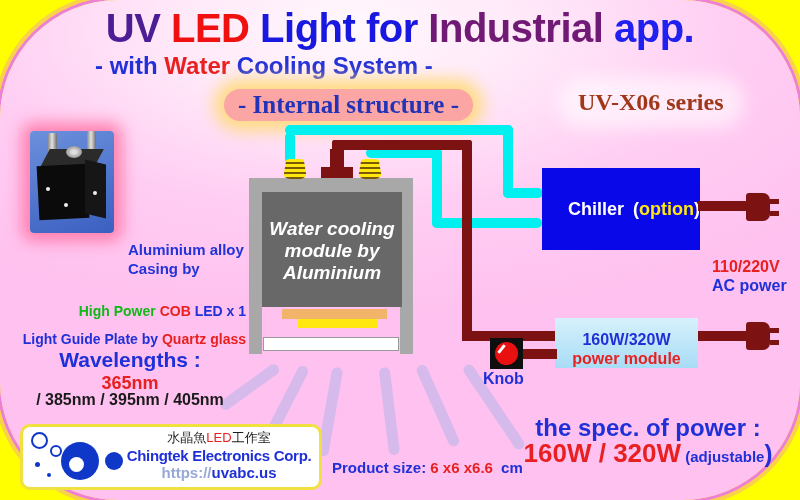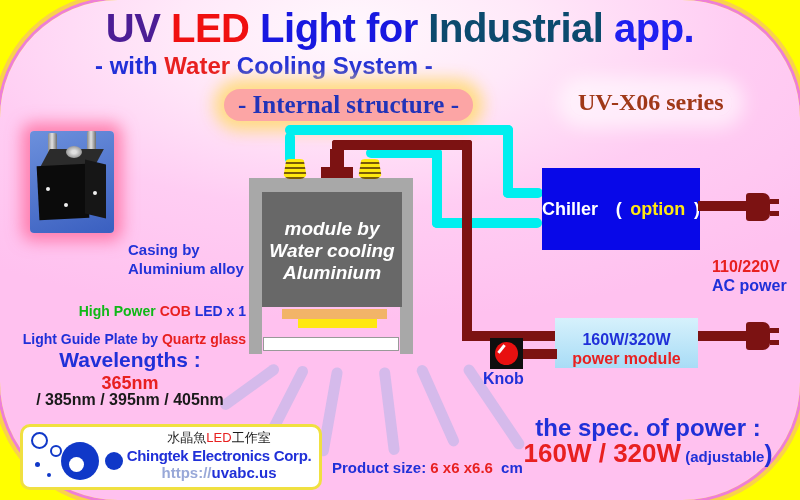--- a/index.html
+++ b/index.html
@@ -5,21 +5,21 @@
   html,body{margin:0;padding:0;background:#888;}
   #stage{position:relative;width:800px;height:500px;overflow:hidden;background:#FFFF00;
          font-family:"Liberation Sans",sans-serif;font-weight:bold;}
   .abs{position:absolute;}
   #panel{position:absolute;inset:0;border-radius:118px;
          background:radial-gradient(ellipse 78% 58% at 44% 6%, #FFF8FD 0%, #FFE9F9 28%, #FFCDF3 62%, #FFC1EF 100%);
          box-shadow:0 0 0 3px #EE7FD6, 0 0 0 7px rgba(238,127,214,.35);}
   
   .red{color:#E82020}.blue{color:#2030D8}.green{color:#10B818}.white{color:#FFFFFF}
   .yellow{color:#FFE810}.gray{color:#98A8D8}
-  .t-uv{color:#4c1d95}.t-led{color:#F01010}.t-blue{color:#1818E0}.t-ind{color:#0c4a6e}.t-app{color:#2020F0}
+  .t-uv{color:#4c1d95}.t-led{color:#F01010}.t-blue{color:#1818E0}.t-ind{color:#701a75}.t-app{color:#2020F0}
   
   #title{left:0;top:6px;width:800px;text-align:center;font-size:40px;letter-spacing:-.5px;}
   #subtitle{left:95px;top:52px;font-size:24px;color:#2230D8;}
   #badge-internal{left:224px;top:89px;padding:2px 14px;font-family:"Liberation Serif",serif;
       font-size:25px;color:#2233B8;background:#fca5a5;border-radius:16px;
       box-shadow:0 0 16px 10px rgba(255,218,120,.9);}
   #series{left:570px;top:89px;padding:0 8px;font-family:"Liberation Serif",serif;font-size:24px;color:#A03818;
       background:rgba(255,255,255,.55);border-radius:16px;box-shadow:0 0 18px 12px rgba(255,255,255,.6);}
   
   .ray{height:11px;border-radius:6px;background:#CBB8EA;opacity:.8;transform-origin:0 50%;}
@@ -47,21 +47,21 @@
   .wire{background:#7C1212;}
   
   #casing{left:128px;top:240px;font-size:15px;line-height:19px;color:#2233D8;}
   #hp{left:20px;top:303px;width:226px;text-align:right;font-size:14px;}
   #lgp{left:18px;top:331px;width:228px;text-align:right;font-size:14px;}
   #wl-t{left:20px;top:348px;width:220px;text-align:center;font-size:21px;color:#2030D8;}
   #wl-m{left:20px;top:373px;width:220px;text-align:center;font-size:18px;}
   #wl-r{left:20px;top:391px;width:220px;text-align:center;font-size:16px;color:#1A1A1A;}
   
   #chiller{left:542px;top:168px;width:158px;height:82px;background:#0808E8;display:flex;
-      align-items:center;justify-content:space-between;font-size:18px;}
+      align-items:center;justify-content:flex-end;font-size:18px;}
   #ac{left:712px;top:257px;font-size:16px;line-height:19px;white-space:nowrap;}
   #pm{left:555px;top:318px;width:143px;height:50px;display:flex;flex-direction:column;align-items:center;
       justify-content:flex-end;font-size:16px;line-height:19px;
       background:linear-gradient(180deg,#D6F1FC 0%,#A8DCF6 100%);}
   .plug{width:24px;height:28px;background:#7C1212;border-radius:3px 7px 7px 3px;}
   .prong{width:9px;height:5px;background:#7C1212;}
   #knob{left:490px;top:338px;width:33px;height:31px;background:#0E0E0E;}
   #knob .dial{position:absolute;left:5px;top:4px;width:23px;height:23px;border-radius:50%;background:#E81010;}
   #knob .ptr{position:absolute;left:10px;top:6px;width:3px;height:10px;background:#FFF;transform:rotate(38deg);}
   #knob-label{left:483px;top:369px;font-size:16px;line-height:19px;white-space:nowrap;}
@@ -110,22 +110,22 @@
     <div class="abs f-top"></div>
     <div class="abs f-front"></div>
     <div class="abs f-right"></div>
     <div class="abs port"></div>
     <div class="abs dot" style="left:16px;top:56px;"></div>
     <div class="abs dot" style="left:34px;top:72px;"></div>
     <div class="abs dot" style="left:63px;top:60px;"></div>
   </div>
 
   <div class="abs" id="casing">
+    <div>Aluminium alloy</div>
     <div>Casing by</div>
-    <div>Aluminium alloy</div>
   </div>
   <div class="abs" id="hp">
     <span class="green">High Power </span><span class="red">COB</span><span class="blue"> LED x 1</span>
   </div>
   <div class="abs" id="wl-t">Wavelengths :</div>
   <div class="abs" id="lgp">
     <span class="blue">Light Guide Plate by </span><span class="red">Quartz glass</span>
   </div>
   <div class="abs red" id="wl-m">365nm</div>
   <div class="abs" id="wl-r">/ 385nm / 395nm / 405nm</div>
@@ -140,22 +140,22 @@
 
   <div class="abs wire" style="left:332px;top:140px;width:10px;height:20px;border-radius:3px;"></div>
   <div class="abs wire" style="left:332px;top:140px;width:140px;height:10px;border-radius:3px;"></div>
   <div class="abs wire" style="left:462px;top:140px;width:10px;height:201px;border-radius:3px;"></div>
   <div class="abs wire" style="left:462px;top:331px;width:95px;height:10px;"></div>
 
   <div class="abs frame" style="left:249px;top:178px;width:13px;height:176px;"></div>
   <div class="abs frame" style="left:249px;top:178px;width:164px;height:14px;"></div>
   <div class="abs frame" style="left:400px;top:178px;width:13px;height:176px;"></div>
   <div class="abs" id="mod-inner">
+    <div>Water cooling</div>
     <div>module by</div>
-    <div>Water cooling</div>
     <div>Aluminium</div>
   </div>
   <div class="abs" id="bar-orange"></div>
   <div class="abs" id="bar-yellow"></div>
   <div class="abs" id="bar-white"></div>
   <div class="abs coil" style="left:283px;top:159px;"></div>
   <div class="abs coil" style="left:358px;top:159px;"></div>
   <div class="abs wire" style="left:330px;top:149px;width:14px;height:19px;"></div>
   <div class="abs wire" style="left:321px;top:167px;width:32px;height:11px;"></div>
 

